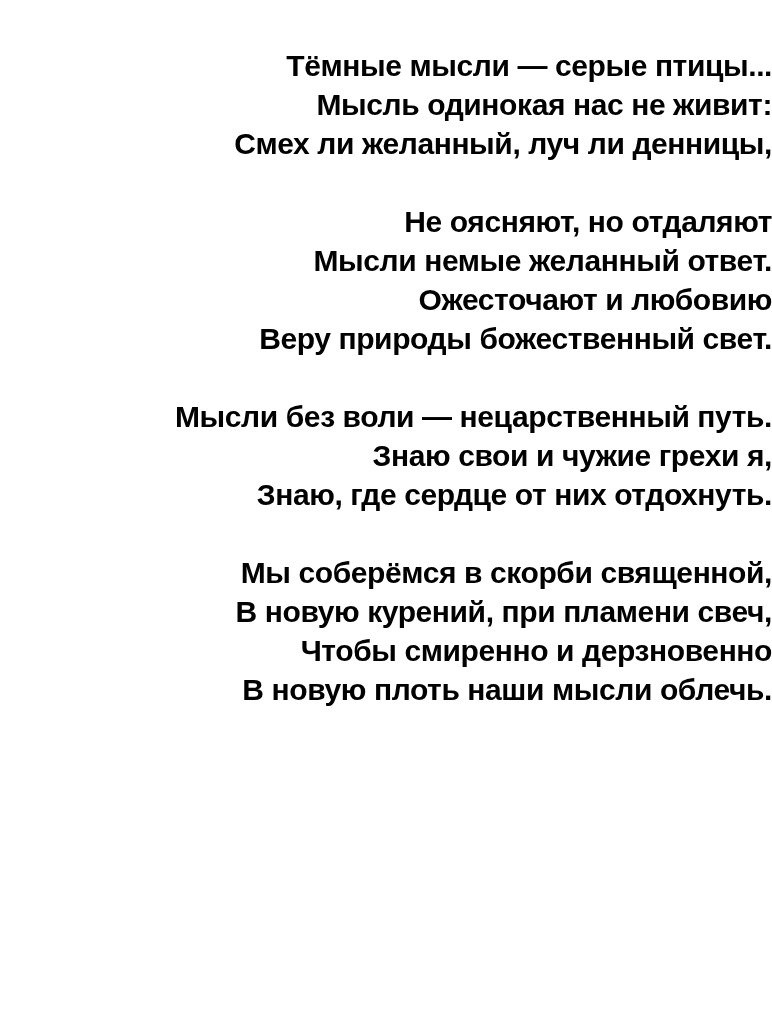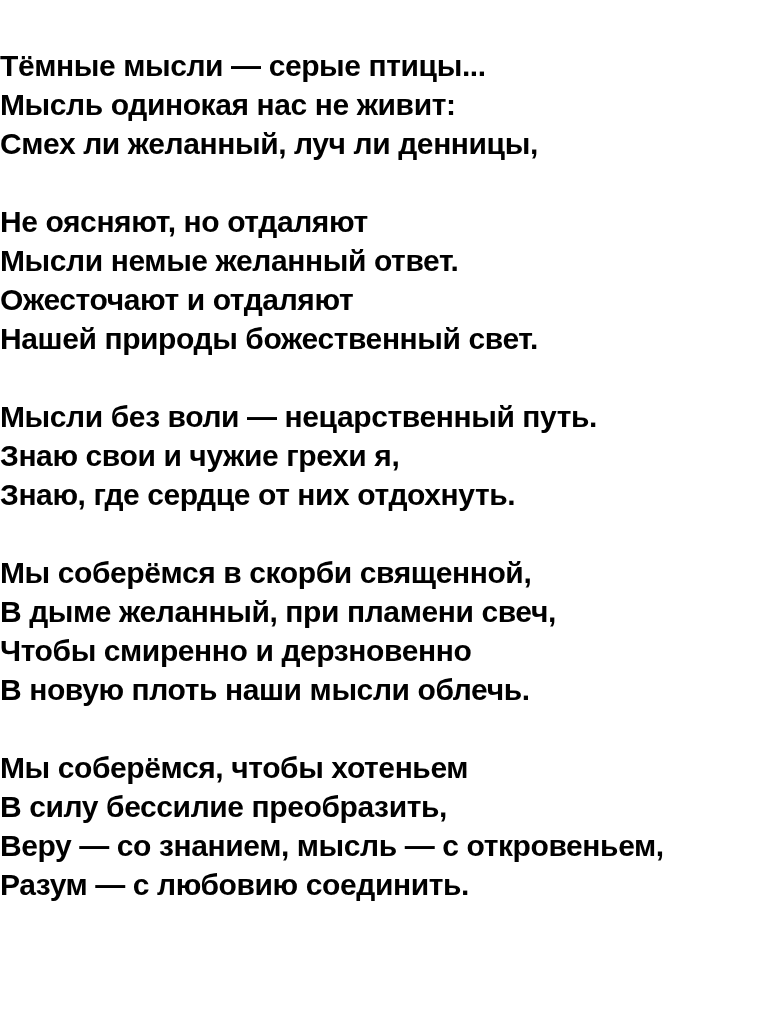--- a/index.html
+++ b/index.html
@@ -10,21 +10,21 @@
   .page {
     width: 772px;
     height: 1024px;
     margin: 0 auto;
     background: #ffffff;
     overflow: hidden;
     box-sizing: border-box;
     padding-top: 46px;
   }
   .poem {
-    text-align: left;
+    text-align: right;
     font-family: "Liberation Sans", "DejaVu Sans", sans-serif;
     font-weight: bold;
     font-size: 30px;
     line-height: 39px;
     color: #000000;
     letter-spacing: -0.4px;
   }
   .stanza {
     margin: 0 0 39px 0;
   }
@@ -44,38 +44,32 @@
 
     <div class="stanza">
       <p class="line">Тёмные мысли — серые птицы...</p>
       <p class="line">Мысль одинокая нас не живит:</p>
       <p class="line">Смех ли желанный, луч ли денницы,</p>
     </div>
 
     <div class="stanza">
       <p class="line">Не оясняют, но отдаляют</p>
       <p class="line">Мысли немые желанный ответ.</p>
-      <p class="line">Ожесточают и отдаляют</p>
-      <p class="line">Нашей природы божественный свет.</p>
+      <p class="line">Ожесточают и любовию</p>
+      <p class="line">Веру природы божественный свет.</p>
     </div>
 
     <div class="stanza">
       <p class="line">Мысли без воли — нецарственный путь.</p>
       <p class="line">Знаю свои и чужие грехи я,</p>
       <p class="line">Знаю, где сердце от них отдохнуть.</p>
     </div>
 
     <div class="stanza">
       <p class="line">Мы соберёмся в скорби священной,</p>
-      <p class="line">В дыме желанный, при пламени свеч,</p>
+      <p class="line">В новую курений, при пламени свеч,</p>
       <p class="line">Чтобы смиренно и дерзновенно</p>
       <p class="line">В новую плоть наши мысли облечь.</p>
     </div>
 
-    <div class="stanza">
-      <p class="line">Мы соберёмся, чтобы хотеньем</p>
-      <p class="line">В силу бессилие преобразить,</p>
-      <p class="line">Веру — со знанием, мысль — с откровеньем,</p>
-      <p class="line">Разум — с любовию соединить.</p>
-    </div>
 
   </div>
 </div>
 
 </body></html>

